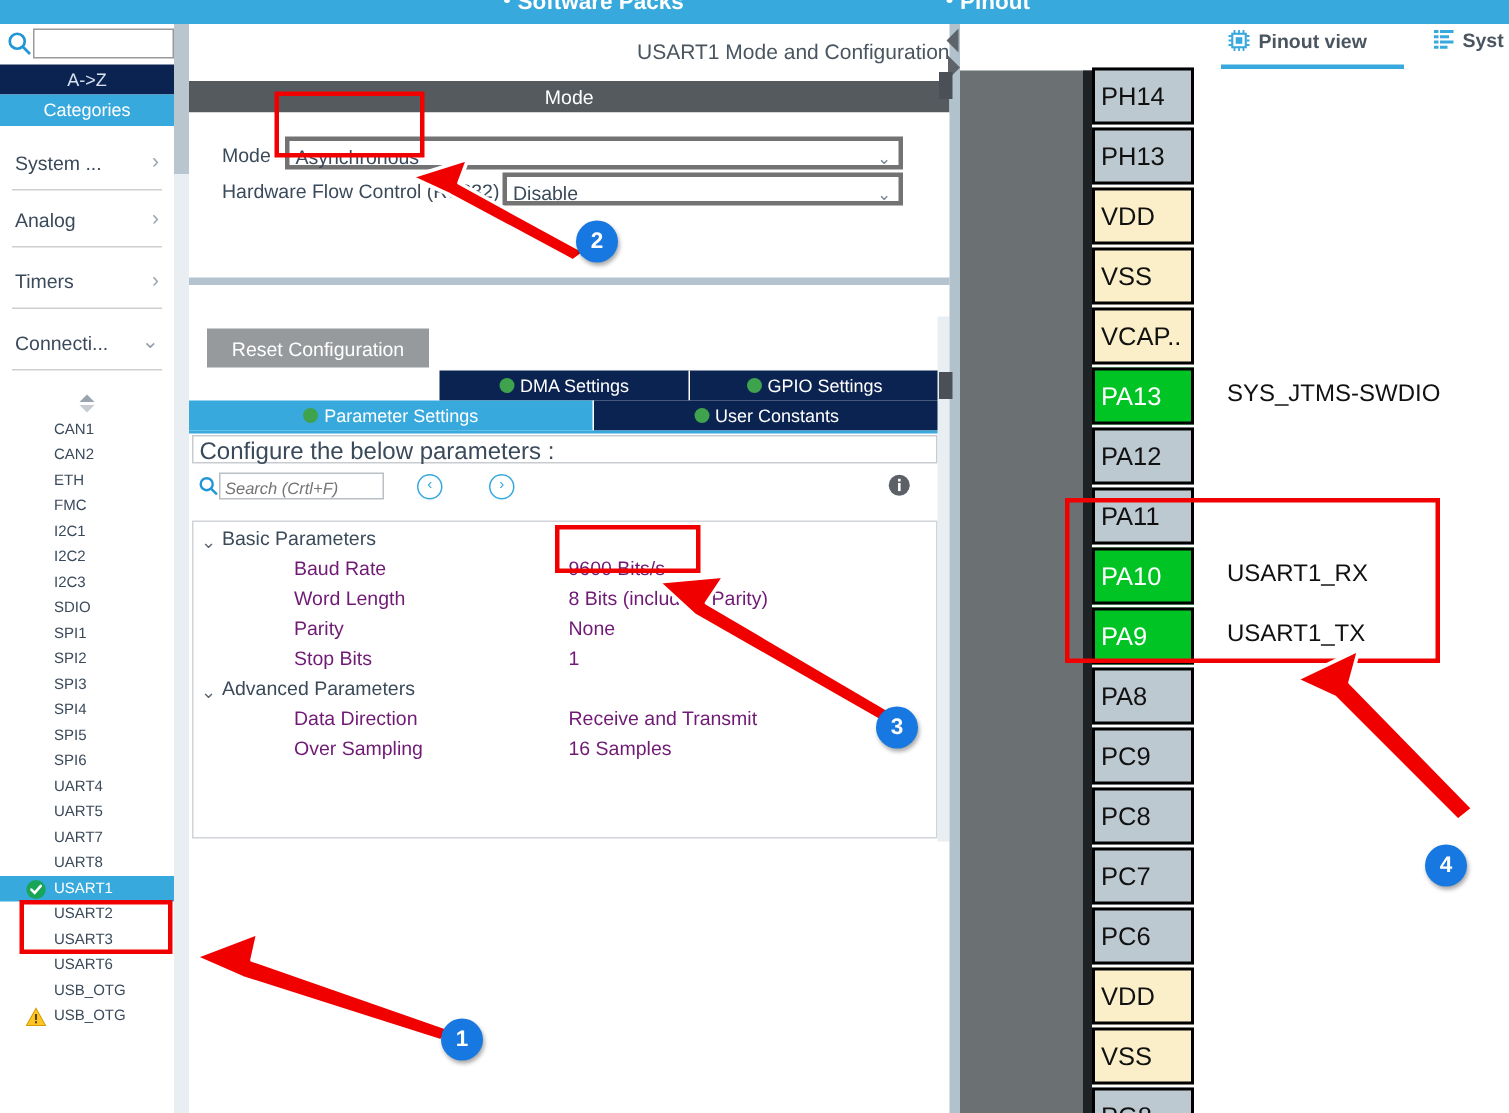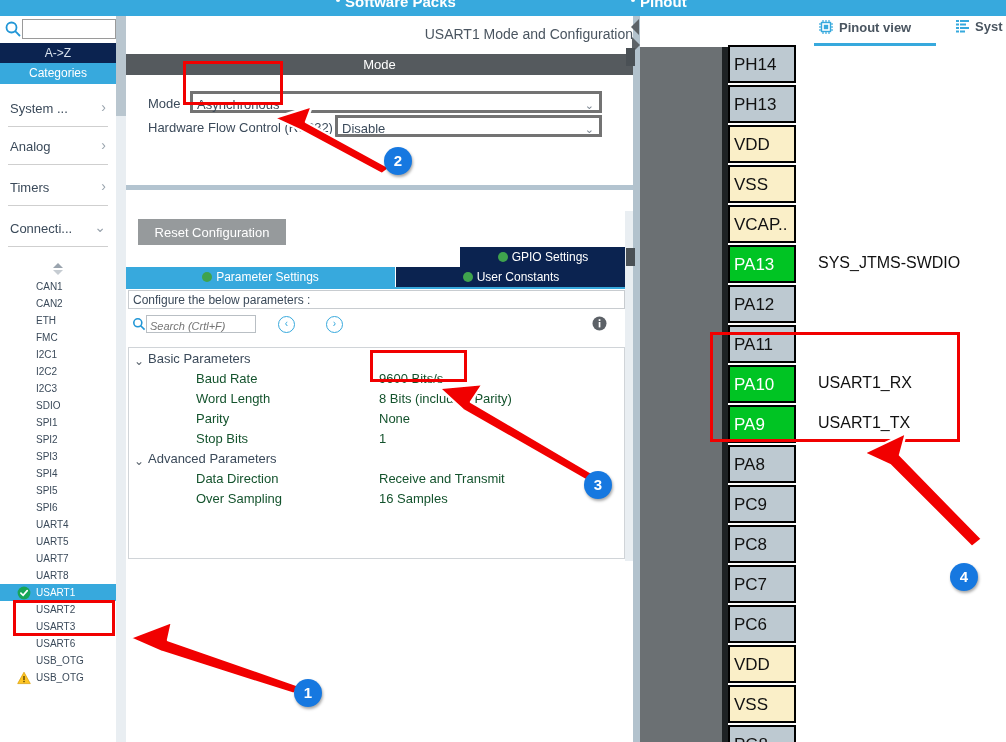--- a/index.html
+++ b/index.html
@@ -54,33 +54,33 @@
   #reset-btn{position:absolute;left:12px;top:8px;width:148px;height:26px;background:#969a9c;color:#ffffff;font-size:13px;text-align:center;line-height:26px;border:0;font-family:"Liberation Sans",sans-serif;}
 
   .tabrow{position:absolute;left:0;height:20px;}
   .tabbtn{position:absolute;height:20px;background:#0b2350;color:#ffffff;font-size:12px;text-align:center;line-height:20px;box-sizing:border-box;border-right:1px solid #ffffff;}
   .tabbtn.active{background:#37a9dd;color:#ffffff;}
   .tabbtn .chk{display:inline-block;width:10px;height:10px;border-radius:50%;background:#3fa34d;margin-right:4px;position:relative;top:1px;}
 
   #tabunderline{position:absolute;left:0;top:76px;width:500px;height:2px;background:#37a9dd;}
 
   #configure-bar{position:absolute;left:2px;top:79px;width:497px;height:19px;border:1px solid #c8ccd0;box-sizing:border-box;background:#ffffff;}
-  #configure-bar span{position:absolute;left:4px;top:2px;font-size:12px;color:#3b4a5a;}
+  #configure-bar span{position:absolute;left:4px;top:2px;font-size:16px;color:#3b4a5a;}
 
   #paramsearch-row{position:absolute;left:0;top:102px;width:507px;height:26px;}
   #ps-icon{position:absolute;left:6px;top:4px;width:14px;height:14px;}
   #ps-box{position:absolute;left:20px;top:2px;width:110px;height:18px;border:1px solid #b9bfc4;background:#fff;box-sizing:border-box;}
   #ps-box input{border:0;outline:0;width:100%;height:100%;font-size:11px;font-style:italic;padding-left:3px;box-sizing:border-box;color:#8b9298;font-family:"Liberation Sans",sans-serif;background:transparent;}
   .navcircle{position:absolute;top:3px;width:15px;height:15px;border:1px solid #37a9dd;border-radius:50%;color:#37a9dd;font-size:10px;text-align:center;line-height:14px;}
   #info-icon{position:absolute;left:466px;top:3px;width:15px;height:15px;}
 
   #paramtree{position:absolute;left:0;top:138px;width:507px;height:210px;}
   .grouprow{position:relative;height:20px;font-size:13px;color:#3b4a5a;padding-left:22px;line-height:20px;}
   .grouprow .tw{position:absolute;left:8px;top:2px;font-size:12px;color:#5c6670;}
-  .prow{position:relative;height:20px;line-height:20px;font-size:13px;color:#14532d;}
+  .prow{position:relative;height:20px;line-height:20px;font-size:13px;color:#701a75;}
   .prow .pn{position:absolute;left:70px;}
   .prow .pv{position:absolute;left:253px;}
 
   #paramarea-border{position:absolute;left:2px;top:136px;width:497px;height:212px;border:1px solid #d0d4d8;box-sizing:border-box;pointer-events:none;}
   #center-right-border{position:absolute;left:499px;top:195px;width:8px;height:350px;background:#e9eef2;}
 
   
   #splitter{position:absolute;left:633px;top:16px;width:7px;height:726px;background:#b2c2cd;}
   #sp-left{position:absolute;left:631px;top:18px;width:9px;height:18px;}
   #sp-right{position:absolute;left:631px;top:36px;width:9px;height:18px;}
@@ -211,20 +211,23 @@
       <div class="arw">⌄</div>
     </div>
   </div>
 
   <div id="gapstrip"></div>
 
   <div id="cfg-body">
     <button id="reset-btn">Reset Configuration</button>
 
     <div class="tabrow" style="top:36px;width:500px">
+      <div class="tabbtn" style="left:167px;width:167px">
+        <span class="chk"></span><span>DMA Settings</span>
+      </div>
       <div class="tabbtn" style="left:334px;width:166px;border-right:0">
         <span class="chk"></span><span>GPIO Settings</span>
       </div>
     </div>
 
     <div class="tabrow" style="top:56px;width:500px">
       <div class="tabbtn active" style="left:0;width:270px">
         <span class="chk"></span><span>Parameter Settings</span>
       </div>
       <div class="tabbtn" style="left:270px;width:230px;border-right:0">

